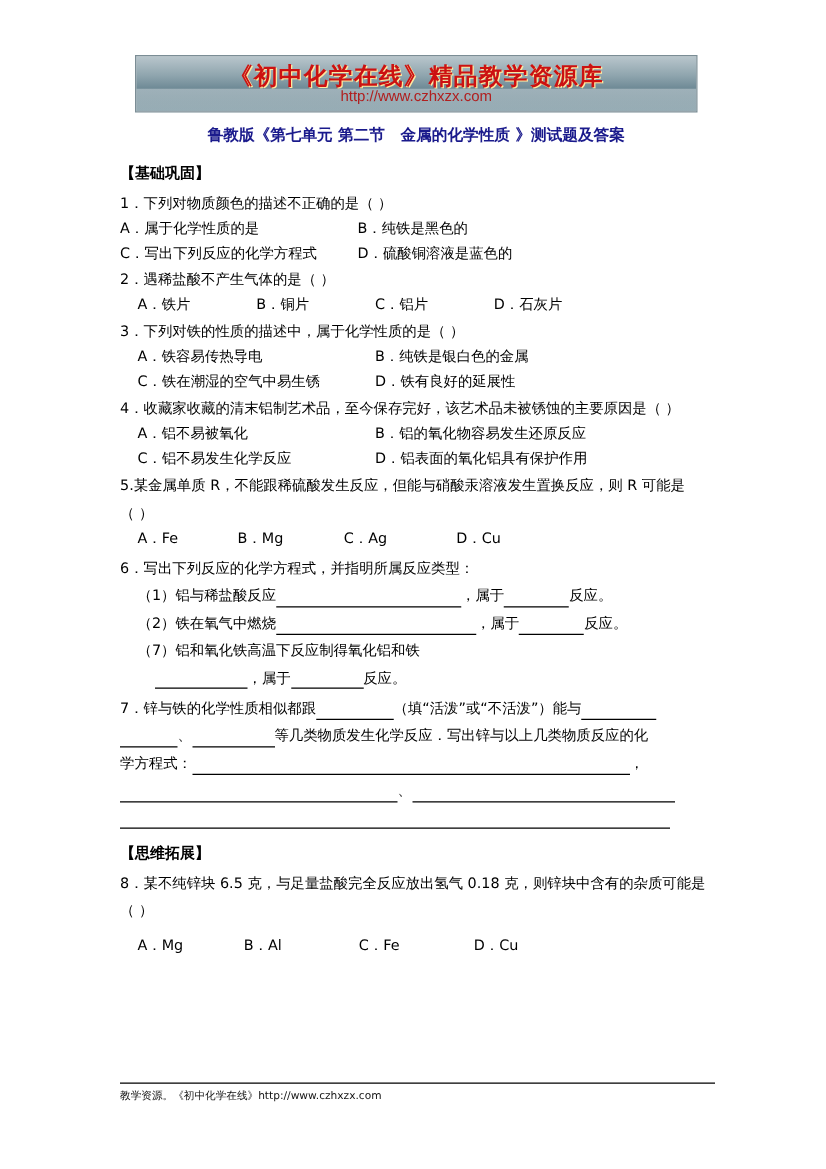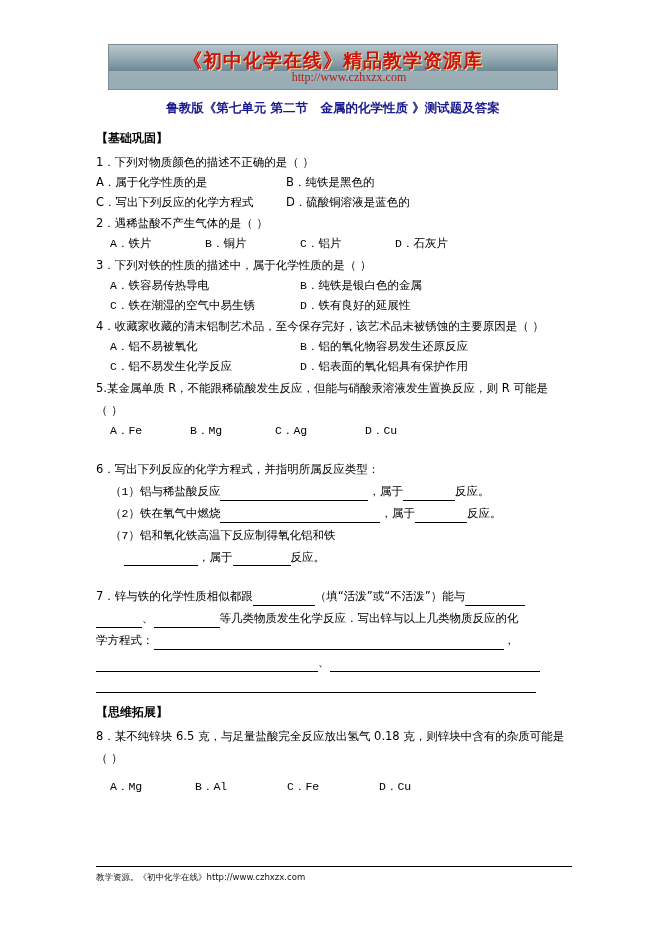--- a/index.html
+++ b/index.html
@@ -49,25 +49,25 @@
     font-family: "DejaVu Serif", "Liberation Serif", serif;
     font-weight: bold;
     font-size: 19px;
     letter-spacing: 1px;
     color: #cc1111;
     text-shadow: 1px 1px 0 #ffe9a0;
     white-space: nowrap;
   }
   .banner-url {
     position: absolute;
-    left: 16px;
+    left: 0;
     top: 25px;
     width: 448px;
     text-align: center;
-    font-family: Liberation Serif, serif;
+    font-family: Liberation Sans, sans-serif;
     font-size: 12px;
     color: #b02020;
     white-space: nowrap;
   }
   
   .doc {
     position: absolute;
     left: 96px;
     top: 98px;
     width: 474px;
@@ -93,29 +93,29 @@
   .opts {
     display: block;
     margin: 2px 0 3px 0;
     position: relative;
   }
   .opt-row {
     display: block;
     white-space: pre;
     margin: 2px 0;
   }
-  .indent1 { padding-left: 14px; font-family: Liberation Mono, monospace; }
+  .indent1 { padding-left: 14px; }
   .indent2 { padding-left: 28px; }
   .ul-line {
     display: inline-block;
     border-bottom: 1px solid #000;
     height: 11px;
     vertical-align: bottom;
   }
-  .small-gap { margin-top: 22px; }
+  .small-gap { margin-top: 7px; }
   
   .footer {
     position: absolute;
     left: 96px;
     top: 866px;
     width: 476px;
     font-size: 8.5px;
     line-height: 1.5;
     color: #111;
     border-top: 1px solid #000;

